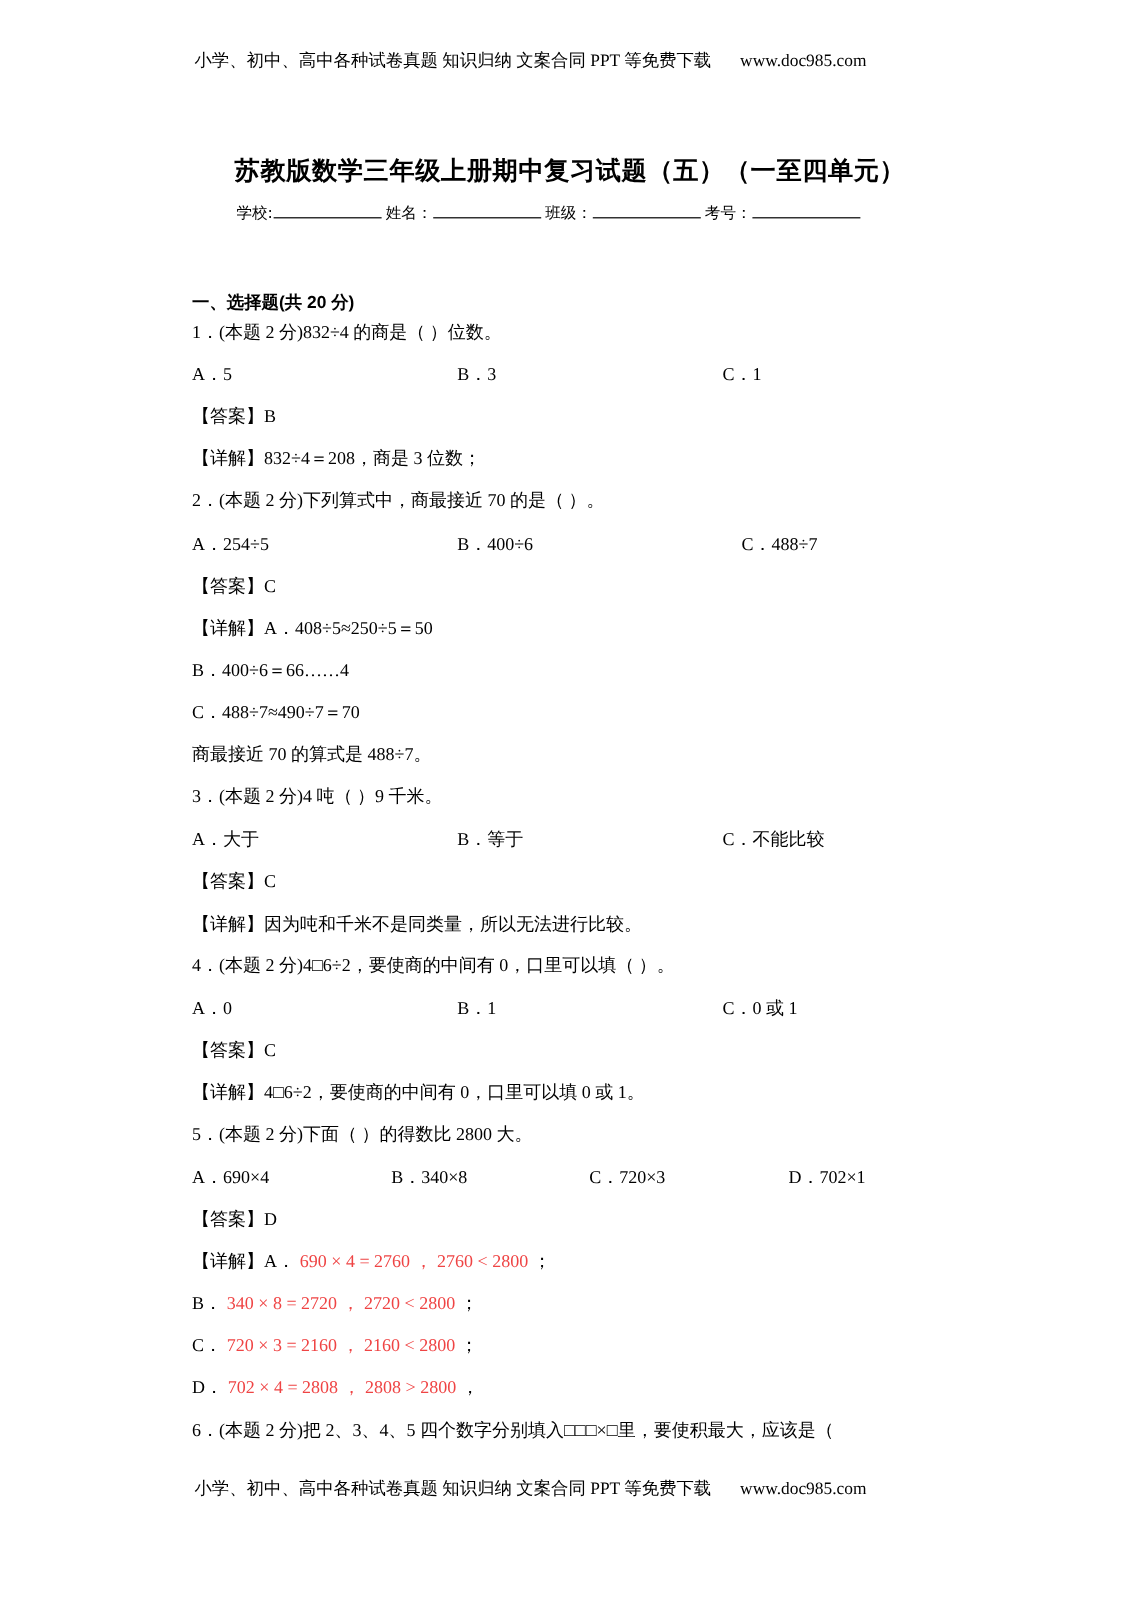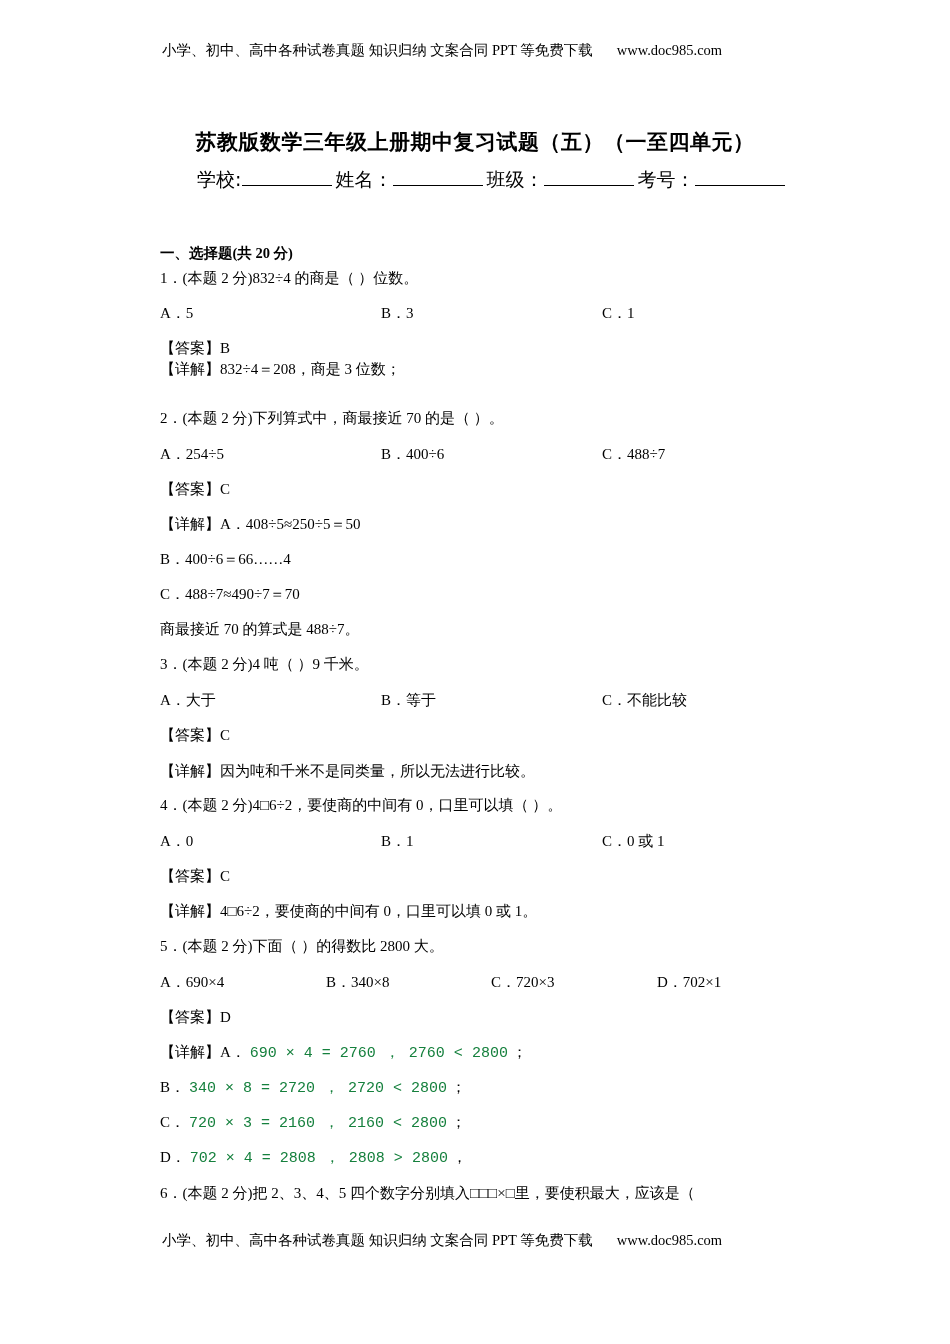--- a/index.html
+++ b/index.html
@@ -1,26 +1,26 @@
 <!DOCTYPE html>
 <html><head>
 <meta charset="utf-8">
 <style>
   html, body { margin: 0; padding: 0; background: #ffffff; }
   body { width: 950px; height: 1344px; position: relative; overflow: hidden; color: #000; font-family: "Liberation Serif", "DejaVu Serif", serif; }
   .line { position: absolute; left: 160px; white-space: nowrap; font-size: 15px; line-height: 20px; }
   .hdr { position: absolute; left: 162px; font-size: 14.5px; white-space: nowrap; }
   .hdr .url { margin-left: 24px; }
   .title { position: absolute; left: 0; width: 950px; top: 128px; text-align: center; font-family: "DejaVu Sans", sans-serif; font-weight: bold; font-size: 21px; letter-spacing: 0.5px; }
-  .info { position: absolute; left: 197px; top: 167px; font-family: "DejaVu Sans", sans-serif; font-size: 19px; white-space: nowrap; }
+  .info { position: absolute; left: 197px; top: 167px; font-family: "DejaVu Sans", sans-serif; font-size: 13px; white-space: nowrap; }
   .blank { display: inline-block; width: 90px; border-bottom: 1px solid #000; height: 14px; vertical-align: baseline; margin: 0 3px 0 1px; }
-  .section { font-family: Liberation Serif, serif; font-weight: bold; font-size: 14.5px; }
+  .section { font-family: Liberation Sans, sans-serif; font-weight: bold; font-size: 14.5px; }
   .opts { position: absolute; left: 160px; font-size: 15px; line-height: 20px; white-space: nowrap; }
   .opts span.opt { position: absolute; top: 0; }
-  .math { color: #15803d; font-size: 15px; margin: 14px 4px; font-family: Liberation Mono, monospace; }
+  .math { color: #ef4444; font-size: 15px; margin: 14px 4px; font-family: Liberation Serif, serif; }
 </style>
 </head>
 <body>
 
 <div class="hdr" style="top:41px">
   <span>小学、初中、高中各种试卷真题  知识归纳  文案合同  PPT 等免费下载</span><span class="url">www.doc985.com</span>
 </div>
 
 <div class="title">苏教版数学三年级上册期中复习试题（五）（一至四单元）</div>
 
@@ -30,27 +30,27 @@
 
 <div class="line section" style="top:243px">一、选择题(共 20 分)</div>
 
 <div class="line" style="top:268px">1．(本题 2 分)832÷4 的商是（    ）位数。</div>
 <div class="opts" style="top:303px">
   <span class="opt" style="left:0">A．5</span>
   <span class="opt" style="left:221px">B．3</span>
   <span class="opt" style="left:442px">C．1</span>
 </div>
 <div class="line" style="top:338px">【答案】B</div>
-<div class="line" style="top:359px">【详解】832÷4＝208，商是 3 位数；</div>
+<div class="line" style="top:373px">【详解】832÷4＝208，商是 3 位数；</div>
 
 <div class="line" style="top:408px">2．(本题 2 分)下列算式中，商最接近 70 的是（    ）。</div>
 <div class="opts" style="top:444px">
   <span class="opt" style="left:0">A．254÷5</span>
   <span class="opt" style="left:221px">B．400÷6</span>
-  <span class="opt" style="left:442px">C．488÷7</span>
+  <span class="opt" style="left:458px">C．488÷7</span>
 </div>
 <div class="line" style="top:479px">【答案】C</div>
 <div class="line" style="top:514px">【详解】A．408÷5≈250÷5＝50</div>
 <div class="line" style="top:549px">B．400÷6＝66……4</div>
 <div class="line" style="top:584px">C．488÷7≈490÷7＝70</div>
 <div class="line" style="top:619px">商最接近 70 的算式是 488÷7。</div>
 
 <div class="line" style="top:654px">3．(本题 2 分)4 吨（    ）9 千米。</div>
 <div class="opts" style="top:690px">
   <span class="opt" style="left:0">A．大于</span>

